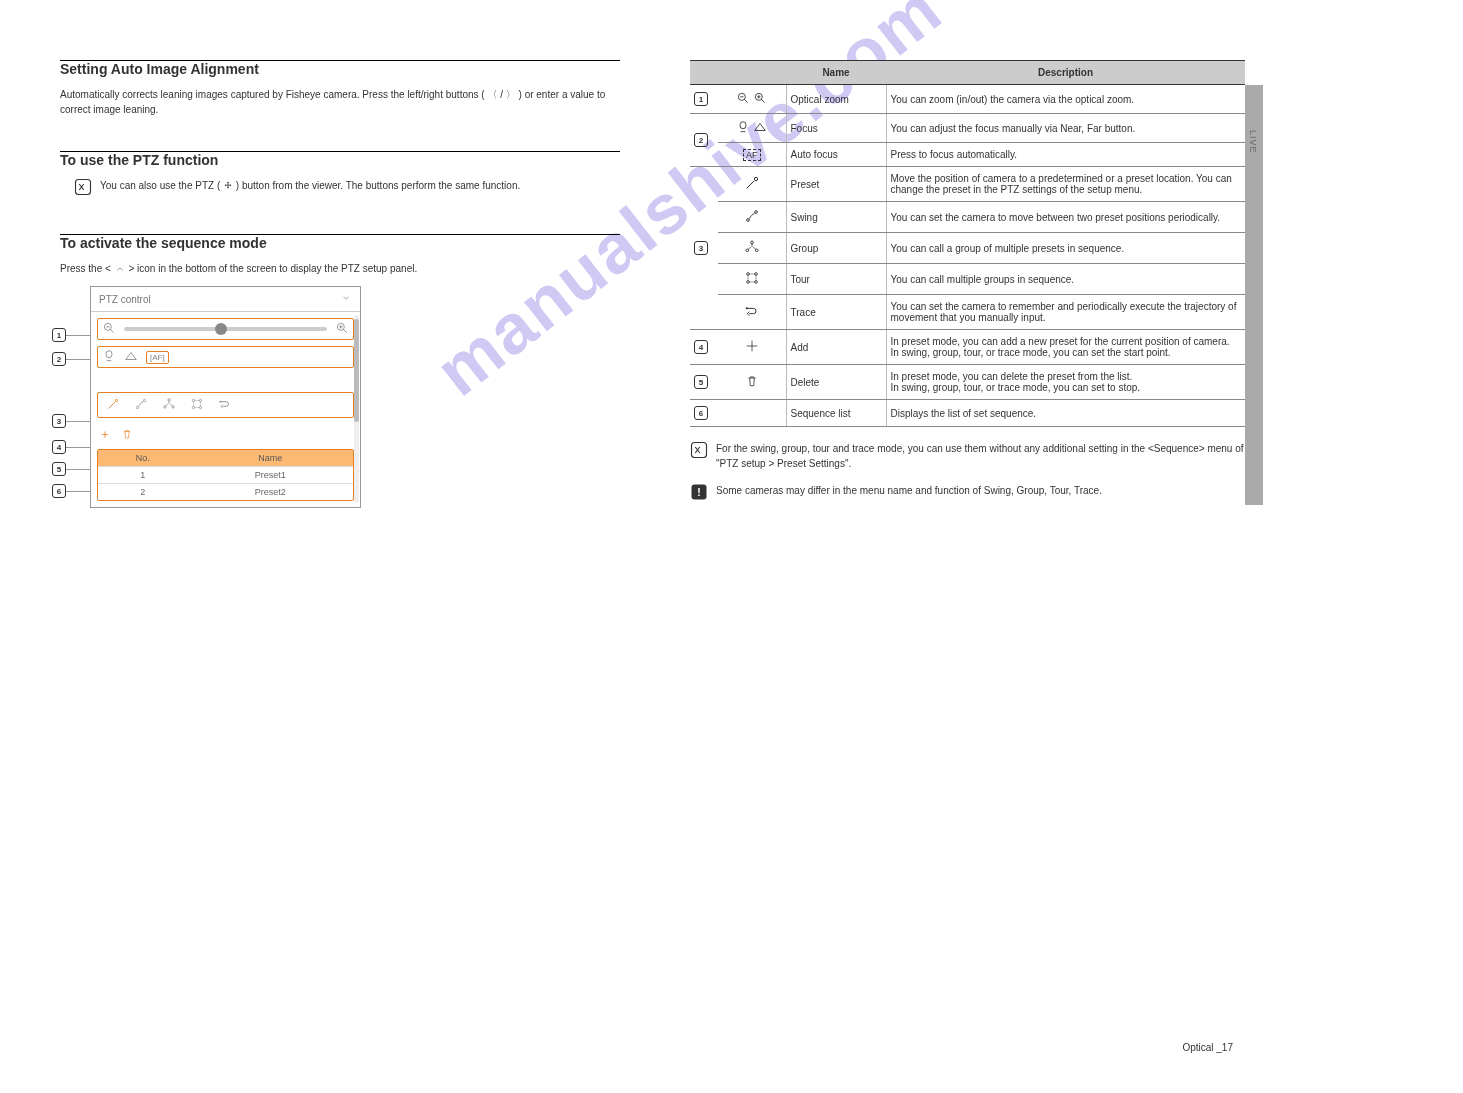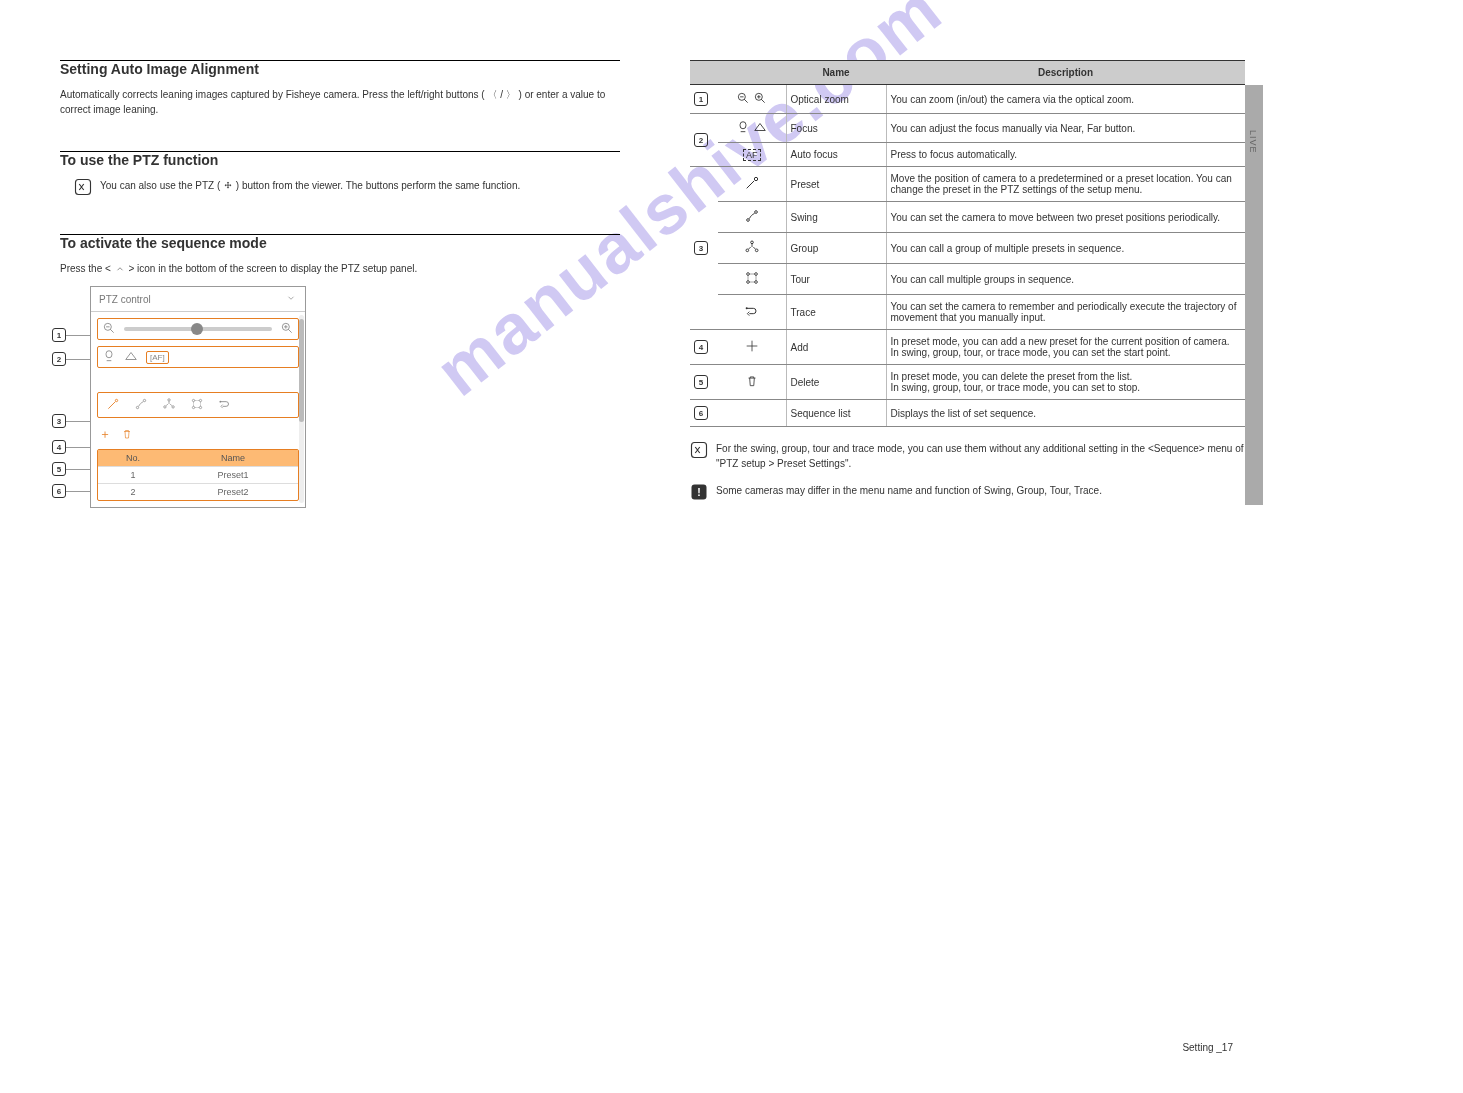--- a/index.html
+++ b/index.html
@@ -21,21 +21,21 @@
   .sub { margin-left: 0; margin-bottom: 6px; }
   .note-row { display:flex; align-items:flex-start; gap:8px; margin:6px 0 12px 14px; }
   .note-icon { flex:0 0 18px; }
   .seq-box { display:inline-flex; align-items:center; justify-content:center; width:14px; height:14px; border:1px solid #333; border-radius:3px; font-size:8px; font-weight:bold; margin-right:6px; }
   .ol-step { margin-bottom:6px; }
   .ol-step .num { font-weight:bold; margin-right:4px; }
   .inline-icon { display:inline-block; vertical-align:middle; }
 
   
   .panel-wrap { position:relative; margin-top:10px; margin-left:30px; }
-  .ptz-panel { width:216px; border:1px solid #999; background:#fff; font-size:9px; color:#555; position:relative; }
+  .ptz-panel { width:271px; border:1px solid #999; background:#fff; font-size:9px; color:#555; position:relative; }
   .ptz-header { display:flex; justify-content:space-between; align-items:center; padding:6px 8px; border-bottom:1px solid #ccc; font-size:10px; color:#777; }
   .row1,.row2,.row3,.row4 { padding:6px 8px; display:flex; align-items:center; gap:8px; }
   .row2 { justify-content:flex-start; }
   .zoom-slider { flex:1; display:flex; align-items:center; gap:4px; }
   .slider-track { flex:1; height:4px; background:#ccc; border-radius:2px; position:relative; }
   .slider-knob { position:absolute; left:45%; top:-4px; width:12px; height:12px; background:#888; border-radius:50%; }
   .box1 { border:1.5px solid #e67e22; border-radius:2px; padding:2px 4px; }
   .sequence-row { padding:4px 8px; border:1.5px solid #e67e22; border-radius:2px; margin:4px 6px; display:flex; gap:14px; }
   .addrow { padding:4px 8px; display:flex; gap:10px; align-items:center; }
   .addrow span.plus { color:#e67e22; font-size:12px; }
@@ -346,14 +346,14 @@
             <rect x="2" y="2" width="20" height="20" rx="4" fill="#333"></rect>
             <text x="12" y="17" text-anchor="middle" fill="#fff" font-size="14" font-weight="bold">!</text>
           </svg>
       </span>
       <p>Some cameras may differ in the menu name and function of Swing, Group, Tour, Trace.</p>
     </div>
   </div>
 
   <div class="side-tab"></div>
   <div class="sidelabel">LIVE</div>
-  <div class="pgnum">Setting _17</div>
+  <div class="pgnum">Optical _17</div>
 </div>
 
 </body></html>

